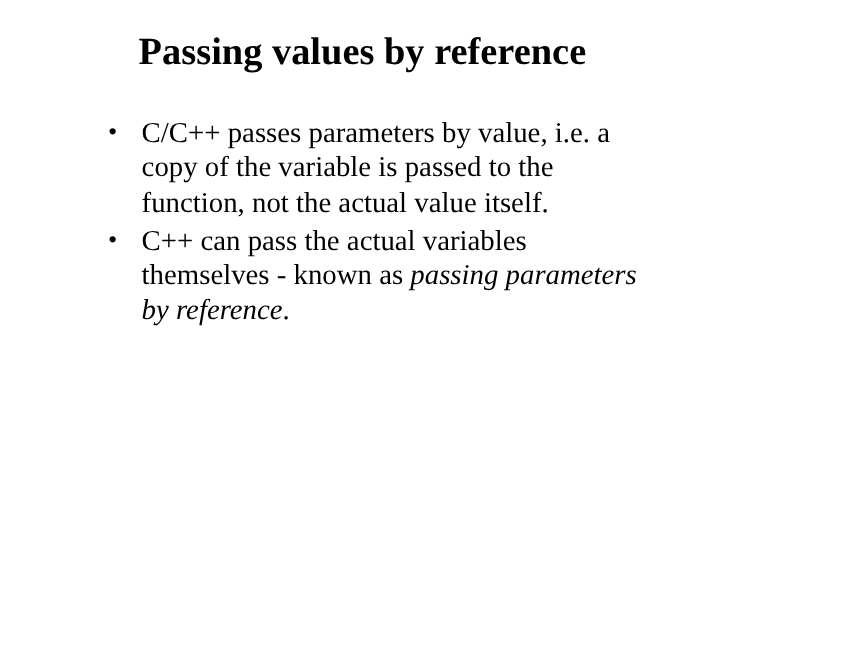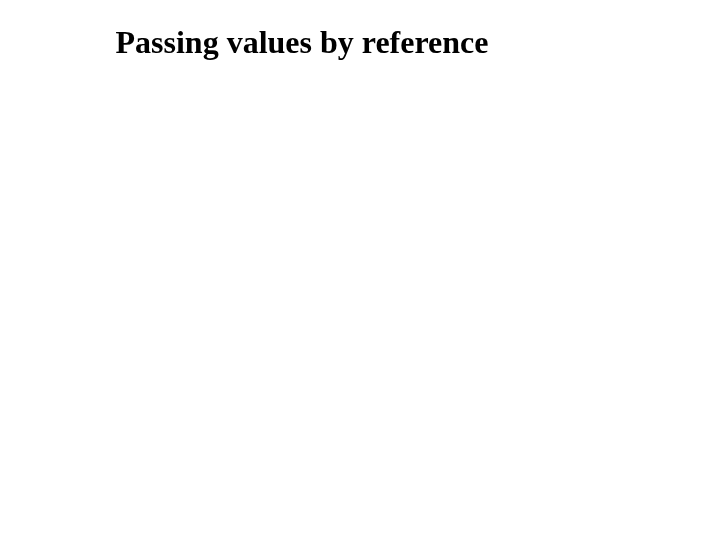--- a/index.html
+++ b/index.html
@@ -45,14 +45,16 @@
   .italic {
     font-style: italic;
   }
 </style>
 </head>
 <body>
 
 <div class="slide">
   <h1 class="title">Passing values by reference</h1>
   <ul class="bullets">
+      <li><span>C/C++ passes parameters by value, i.e. a copy of the variable is passed to the function, not the actual value itself.</span></li>
+      <li><span>C++ can pass the actual variables themselves - known as </span><span class="italic">passing parameters by reference</span><span>.</span></li>
     </ul>
 </div>
 
 </body></html>

